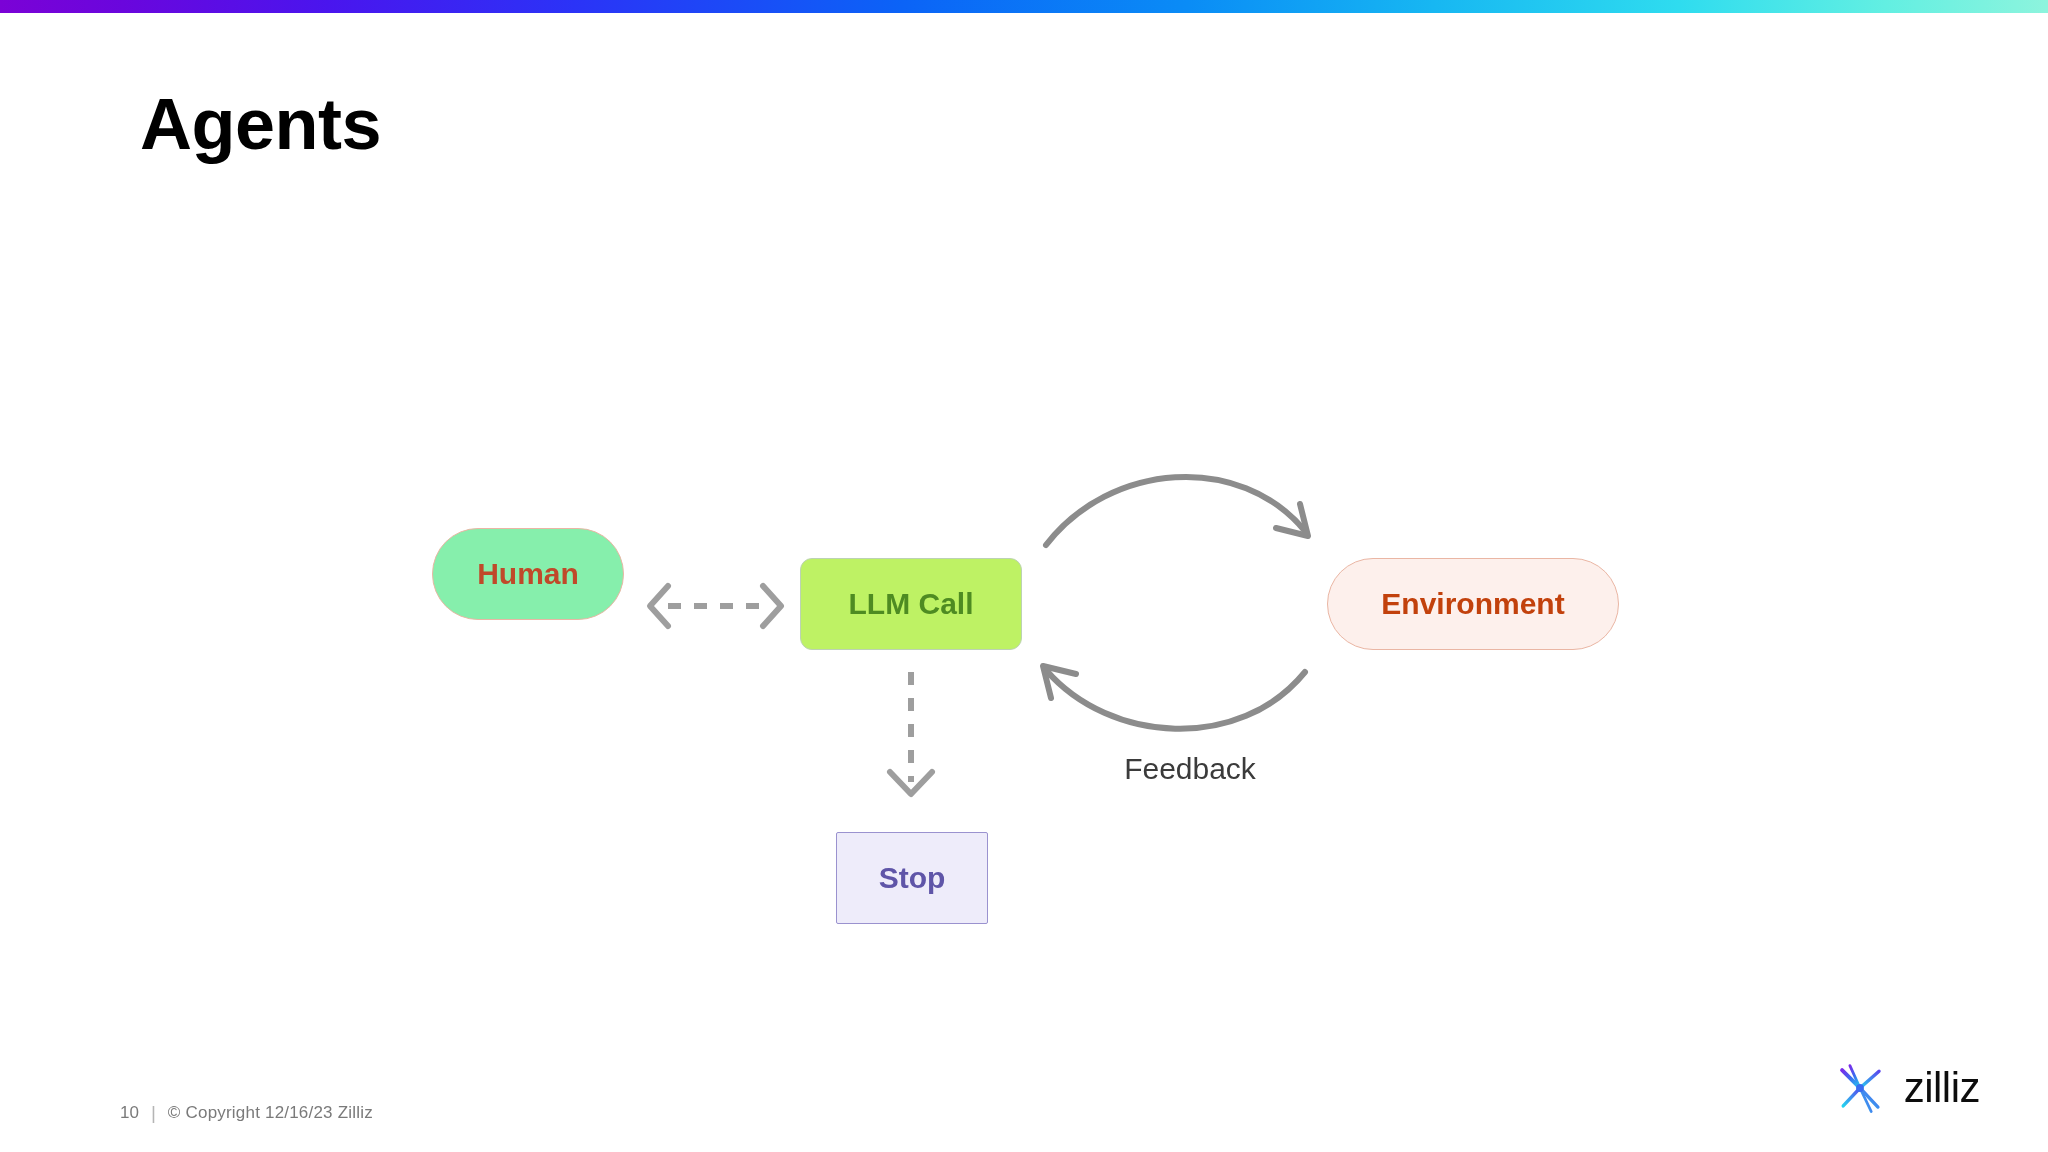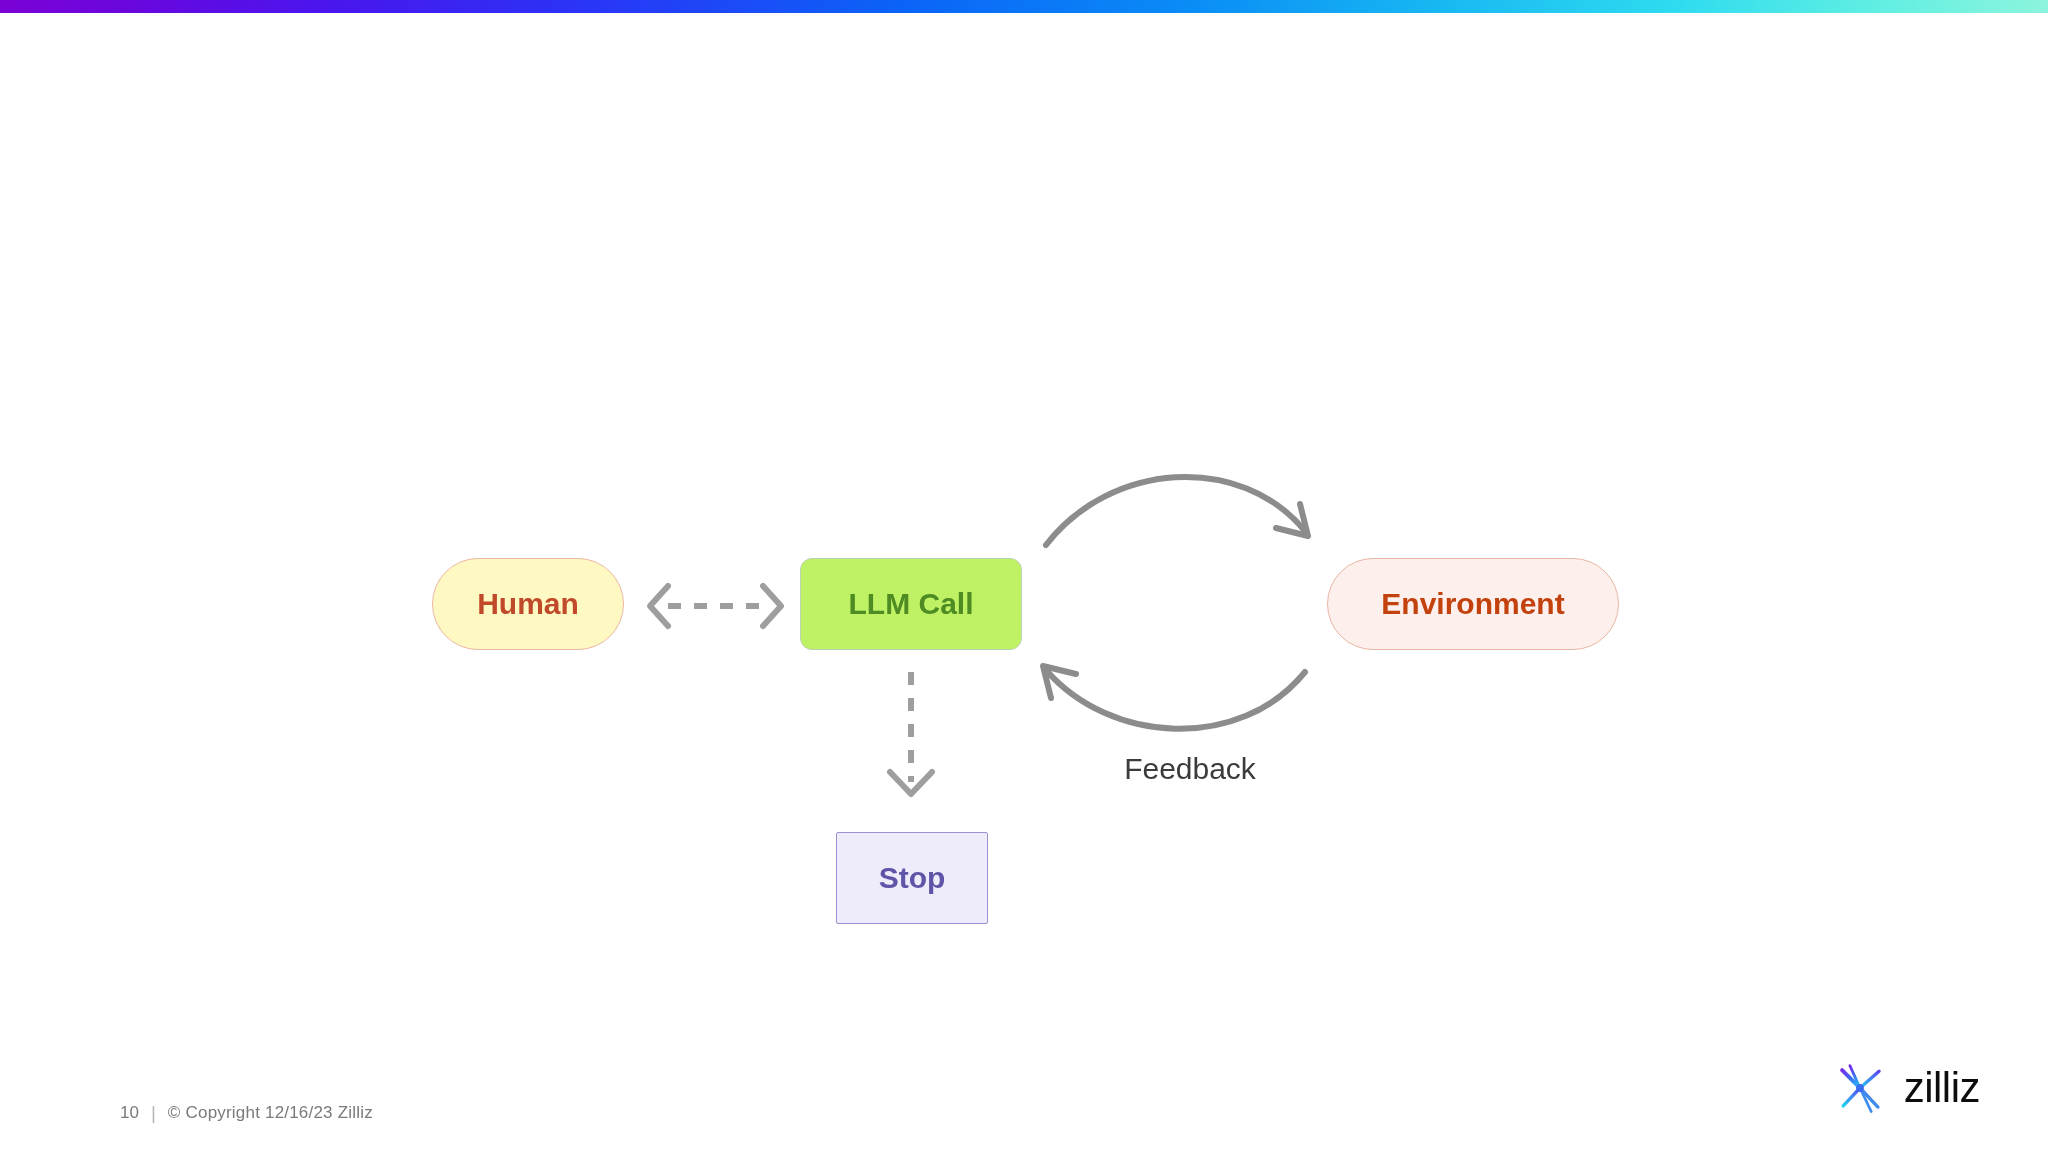--- a/index.html
+++ b/index.html
@@ -77,25 +77,25 @@
     display: flex;
     align-items: center;
     justify-content: center;
     box-sizing: border-box;
     font-weight: 700;
     white-space: nowrap;
   }
 
   .node-human {
     left: 432px;
-    top: 558px;
+    top: 528px;
     width: 192px;
     height: 92px;
     border-radius: 46px;
-    background: #fef9c3;
+    background: #86efac;
     border: 1.6px solid #eab6a4;
     color: #c0492a;
     font-size: 30px;
   }
 
   .node-environment {
     left: 1327px;
     top: 558px;
     width: 292px;
     height: 92px;
@@ -193,20 +193,21 @@
     line-height: 1;
   }
 </style>
 </head>
 <body>
 
 <div id="slide">
 
   <div class="topbar"></div>
 
+  <div class="page-title">Agents</div>
 
   <div class="diagram">
 
     <svg viewBox="0 0 2048 1152" aria-hidden="true">
 
        LLM Call : dashed bidirectional --&gt;
       <g>
         <line x1="668" y1="606" x2="764" y2="606" stroke="#9e9e9e" stroke-width="6" stroke-dasharray="13 13" stroke-linecap="butt"></line>
 
         <polyline points="668,586 650,606 668,626" fill="none" stroke="#9e9e9e" stroke-width="6" stroke-linecap="round" stroke-linejoin="round"></polyline>

